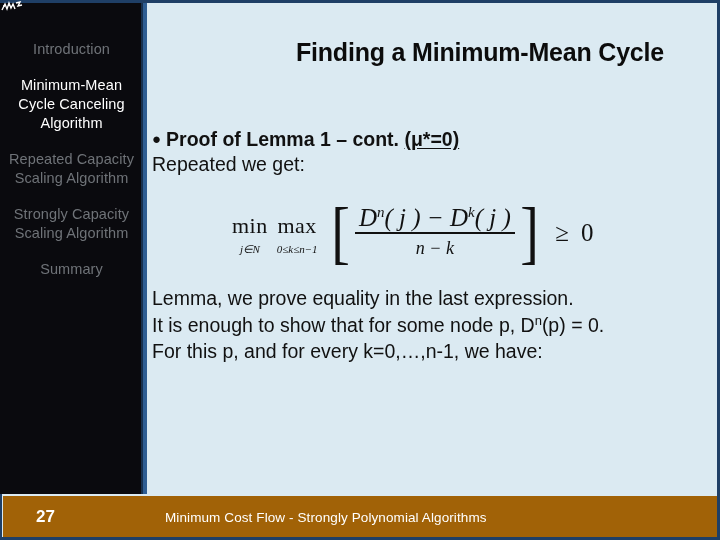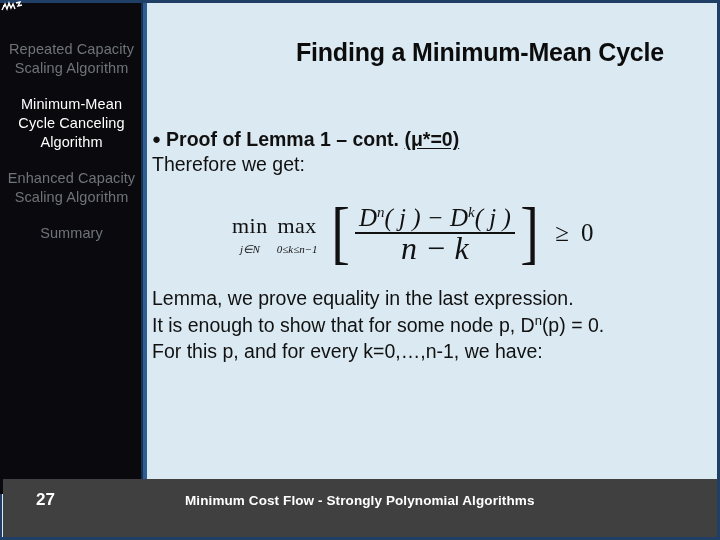--- a/index.html
+++ b/index.html
@@ -197,21 +197,21 @@
     font-size: 25px;
     line-height: 28px;
     padding: 0 4px;
   }
   .frac-bar {
     width: 100%;
     height: 2px;
     background: #111111;
   }
   .frac-den {
-    font-size: 32px;
+    font-size: 18px;
     line-height: 28px;
     font-style: italic;
   }
   .sup {
     font-size: 15px;
     vertical-align: super;
     line-height: 0;
   }
   .rel {
     font-size: 25px;
@@ -242,38 +242,38 @@
     vertical-align: super;
     line-height: 0;
   }
 
   
   .footer {
     position: absolute;
     left: 3px;
     bottom: 3px;
     width: 714px;
-    height: 58px;
-    background: #404040;
+    height: 41px;
+    background: #a16207;
   }
   .footer-page {
     position: absolute;
     left: 33px;
     top: 11px;
     color: #ffffff;
     font-size: 17px;
     font-weight: bold;
   }
   .footer-text {
     position: absolute;
-    left: 182px;
+    left: 162px;
     top: 14px;
     color: #ffffff;
     font-size: 13.5px;
-    font-weight: bold;
+    font-weight: normal;
     letter-spacing: 0.1px;
   }
 </style>
 </head>
 <body>
 
 <div class="slide">
 
   <div class="slide-border-top"></div>
   <div class="slide-border-right"></div>
@@ -284,33 +284,34 @@
   <div class="sidebar-accent-inner"></div>
   <div class="sidebar-accent"></div>
 
   <svg class="sidebar-artifact" viewBox="0 0 26 13">
     <path d="M1 9 L4 3 L6 8 L8 2 L10 7 L12 3 L14 8" stroke="#ffffff" stroke-width="1.4" fill="none"></path>
     <path d="M15 2 L19 1 L17 5 L21 4" stroke="#ffffff" stroke-width="1.4" fill="none"></path>
     <circle cx="3" cy="5" r="1" fill="#ffffff"></circle>
   </svg>
 
   <div class="nav">
+    <div class="nav-item">Introduction</div>
+    <div class="nav-item active">Minimum-Mean Cycle Canceling Algorithm</div>
     <div class="nav-item">Repeated Capacity Scaling Algorithm</div>
-    <div class="nav-item active">Minimum-Mean Cycle Canceling Algorithm</div>
-    <div class="nav-item">Enhanced Capacity Scaling Algorithm</div>
+    <div class="nav-item">Strongly Capacity Scaling Algorithm</div>
     <div class="nav-item">Summary</div>
   </div>
 
   <div class="title">Finding a Minimum-Mean Cycle</div>
 
   <div class="content">
     <div class="bullet-line">
       <span class="bullet-dot">●</span><span>Proof of Lemma 1 – cont. </span><span class="bullet-underline">(μ*=0)</span>
     </div>
-    <div class="subline">Therefore we get:</div>
+    <div class="subline">Repeated we get:</div>
   </div>
 
   <div class="formula">
     <span class="op">
       <span class="op-main">min</span>
       <span class="op-sub">j∈N</span>
     </span>
     <span class="op">
       <span class="op-main">max</span>
       <span class="op-sub">0≤k≤n−1</span>

